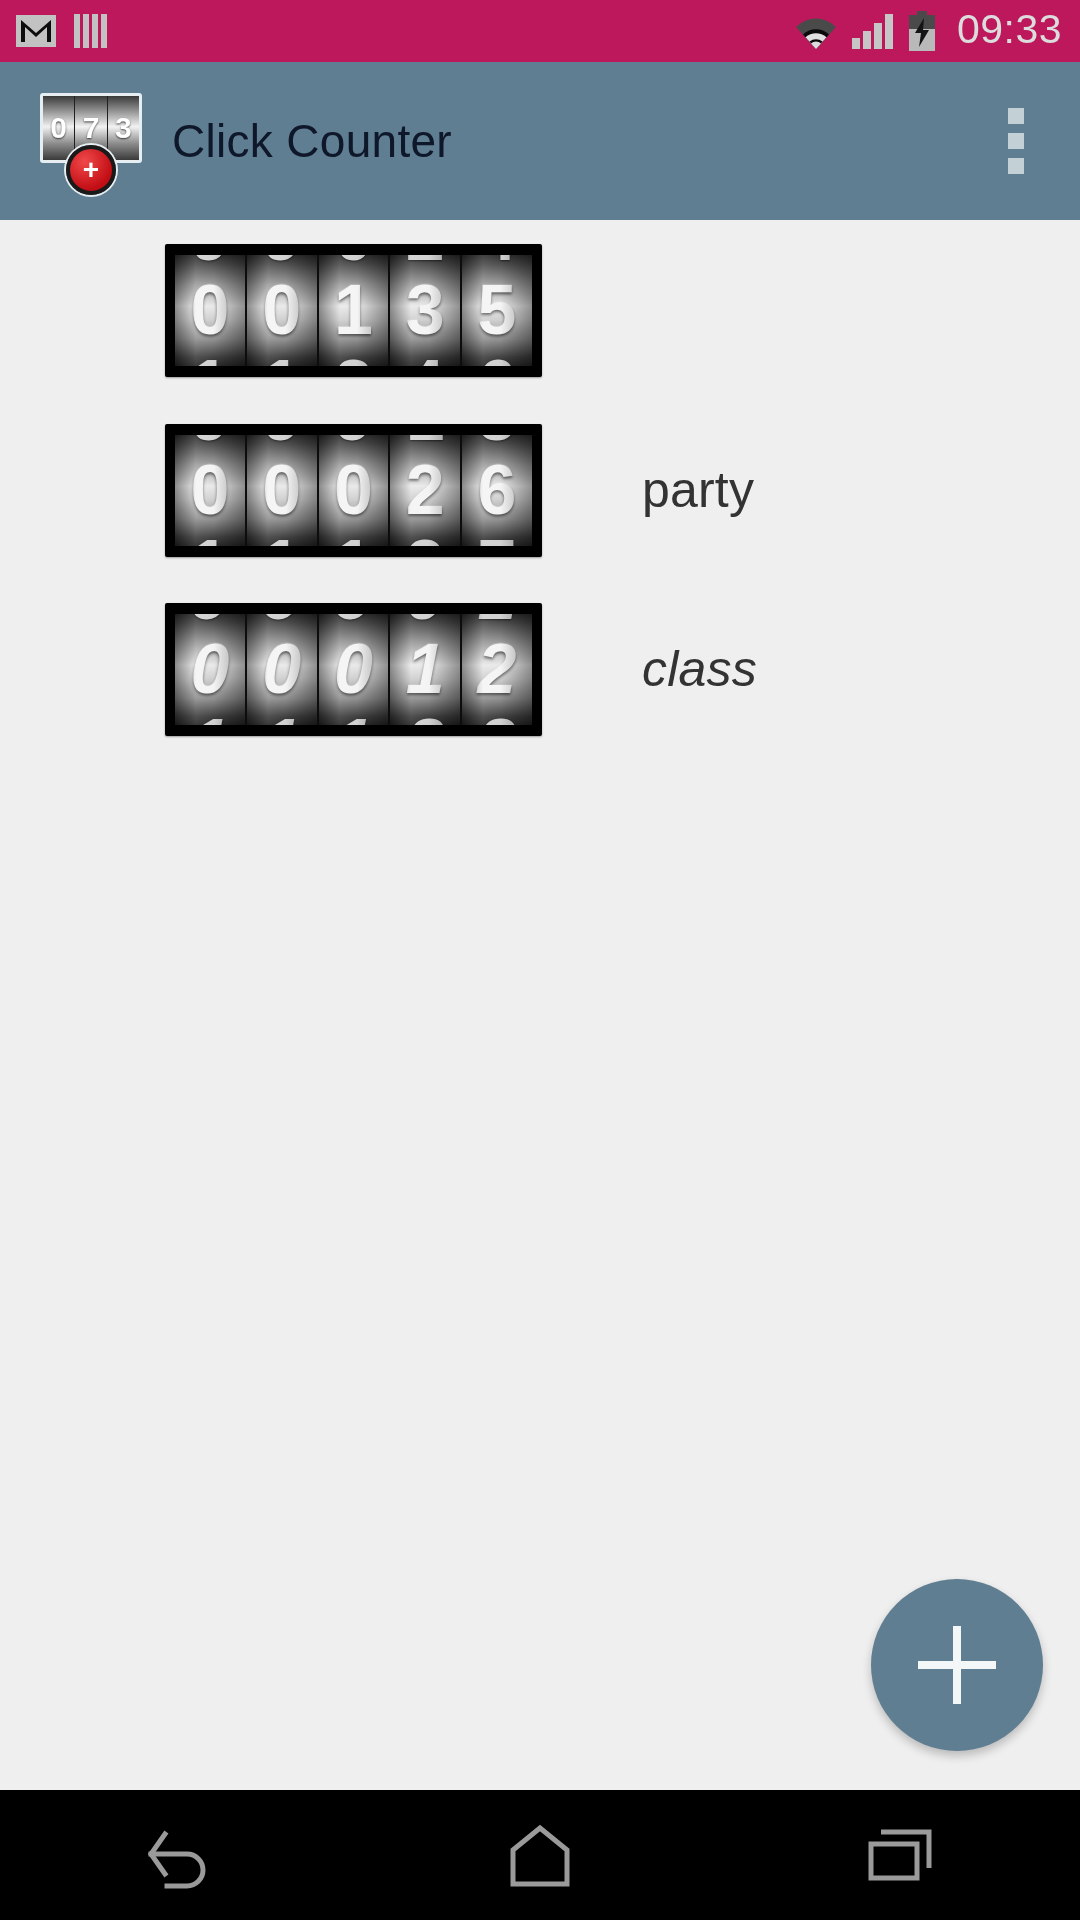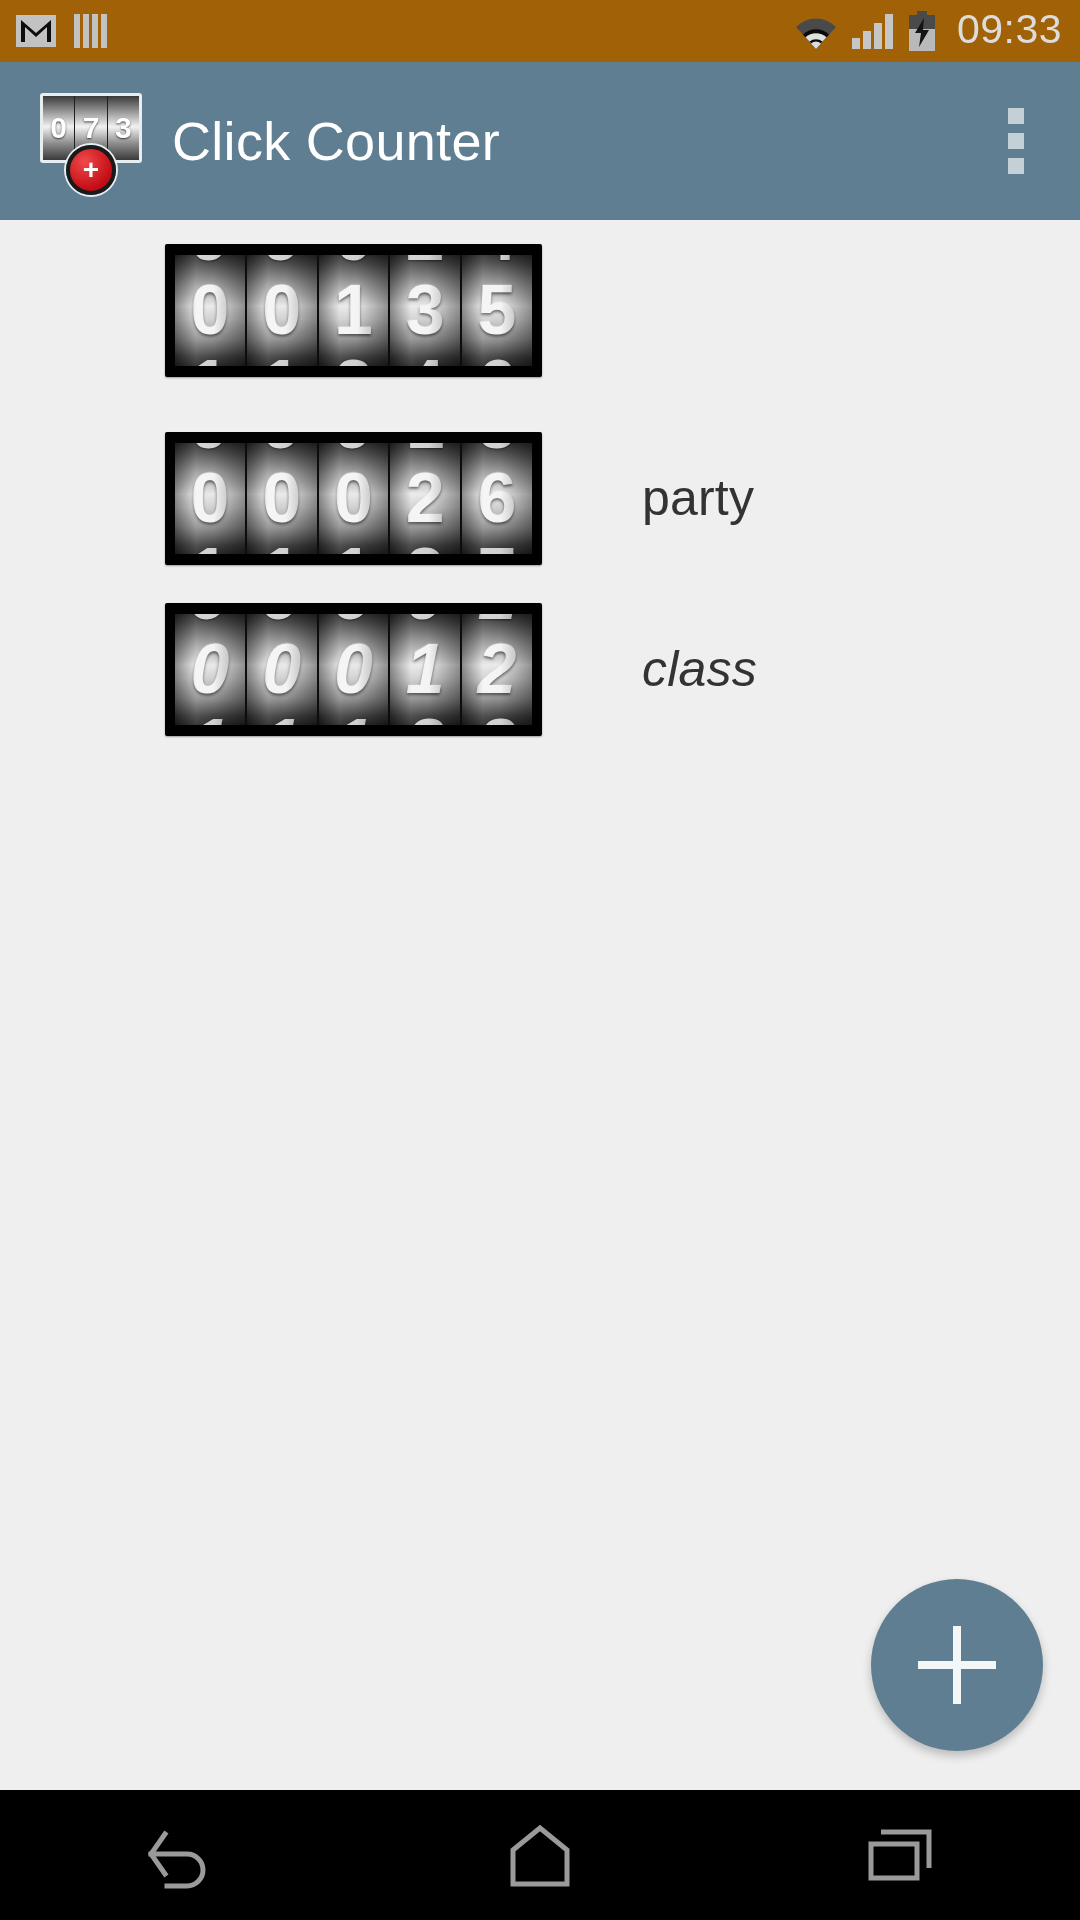--- a/index.html
+++ b/index.html
@@ -7,21 +7,21 @@
     width:1080px; height:1920px;
     background:#efefef;
     font-family:"Liberation Sans", sans-serif;
     overflow:hidden;
   }
   #screen { position:relative; width:1080px; height:1920px; background:#efefef; }
 
   
   .statusbar{
     position:absolute; top:0; left:0; width:1080px; height:62px;
-    background:#a16207; display:flex; align-items:center;
+    background:#be185d; display:flex; align-items:center;
     padding:0 18px 0 16px;
   }
   .sb-left{ display:flex; align-items:center; gap:18px; }
   .sb-spacer{ flex:1; }
   .sb-right{ display:flex; align-items:center; gap:14px; }
   .gmail-icon{ width:40px; height:32px; position:relative; }
   .bars-icon{ display:flex; gap:3px; align-items:flex-end; height:34px; }
   .bars-icon i{ display:block; width:6px; height:34px; background:#c2c2c2; }
 
   .wifi-icon{ width:44px; height:36px; position:relative; }
@@ -62,41 +62,41 @@
   }
   .app-icon .mini-wheel:last-child{ border-right:none; }
   .app-icon .plus-btn{
     position:absolute; left:30px; top:58px; width:50px; height:50px;
     border-radius:50%; background:radial-gradient(circle at 35% 30%,#f0494a,#c20d14 70%);
     border:4px solid #1a1a1a; box-shadow:0 0 0 2px #e6eef2;
     display:flex; align-items:center; justify-content:center;
     color:#fff; font-size:28px; line-height:1; font-weight:bold;
   }
   .appbar-title{
-    color:#ffffff; font-size:54px; font-weight:400;
+    color:#0f172a; font-size:46px; font-weight:400;
     margin-left:28px; letter-spacing:0.3px;
   }
   .appbar-spacer{ flex:1; }
   .overflow-menu{
     width:96px; height:158px; display:flex; flex-direction:column;
     align-items:center; justify-content:center; gap:9px; margin-right:16px;
   }
   .overflow-menu i{ display:block; width:16px; height:16px; background:#c3d0d6; }
 
   
   .content{
     position:absolute; top:220px; left:0; width:1080px; height:1570px;
     background:#efefef;
   }
   .counter-row{
     position:absolute; left:0; width:1080px; height:150px;
     display:flex; align-items:center;
   }
   .counter-row.r0{ top:15px; }
-  .counter-row.r1{ top:203px; }
+  .counter-row.r1{ top:195px; }
   .counter-row.r2{ top:374px;font-style:italic; }
 
   .odometer{
     margin-left:165px; width:377px; height:133px;
     background:#000; border-radius:2px;
     padding:11px 10px; display:flex; flex:none;
     box-shadow:0 1px 2px rgba(0,0,0,.35);
   }
   .wheel{
     flex:1; position:relative; overflow:hidden;

